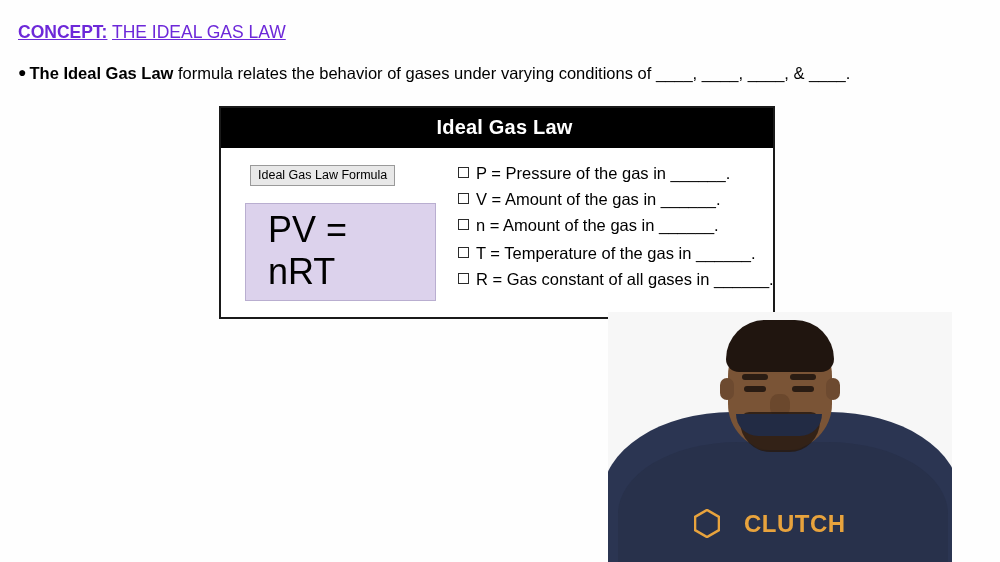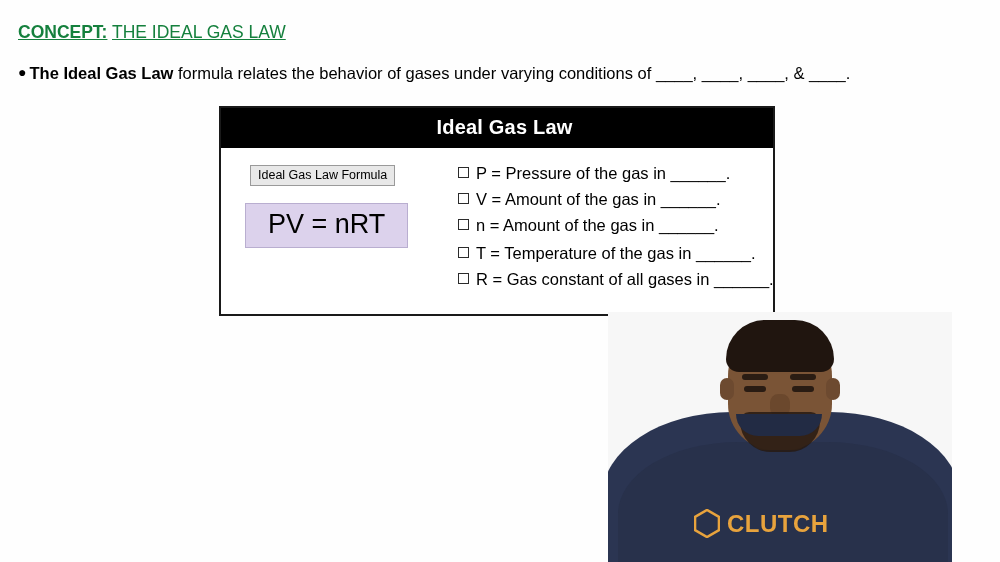--- a/index.html
+++ b/index.html
@@ -19,21 +19,21 @@
     inset: 0;
     background: #fefefe;
   }
 
   
   .concept-line {
     position: absolute;
     left: 18px;
     top: 22px;
     font-size: 17.5px;
-    color: #15803d;
+    color: #6d28d9;
     white-space: nowrap;
   }
   .concept-label {
     font-weight: bold;
     text-decoration: underline;
   }
   .concept-title {
     text-decoration: underline;
   }
 
@@ -92,21 +92,21 @@
     padding: 2px 7px 3px 7px;
     color: #000;
     margin-left: 19px;
   }
   .formula-box {
     margin: 17px 0 0 14px;
     display: inline-block;
     background: #dcd2ec;
     border: 1px solid #b9aed0;
     padding: 5px 22px 7px 22px;
-    font-size: 27px;
+    font-size: 36px;
     color: #000;
   }
   .card-right {
     flex: 1 1 auto;
     padding-top: 4px;
     padding-left: 6px;
   }
   .var-row {
     font-size: 16.5px;
     color: #000;
@@ -261,21 +261,21 @@
     background: #222b44;
     border-radius: 0 0 40px 40px;
   }
   
   .logo-wrap {
     position: absolute;
     left: 86px;
     bottom: 24px;
     display: flex;
     align-items: center;
-    gap: 7px;
+    gap: 24px;
   }
   .hex {
     width: 26px;
     height: 29px;
     position: relative;
   }
   .hex svg { display: block; }
   .logo-text {
     color: #e8a33d;
     font-size: 24px;

